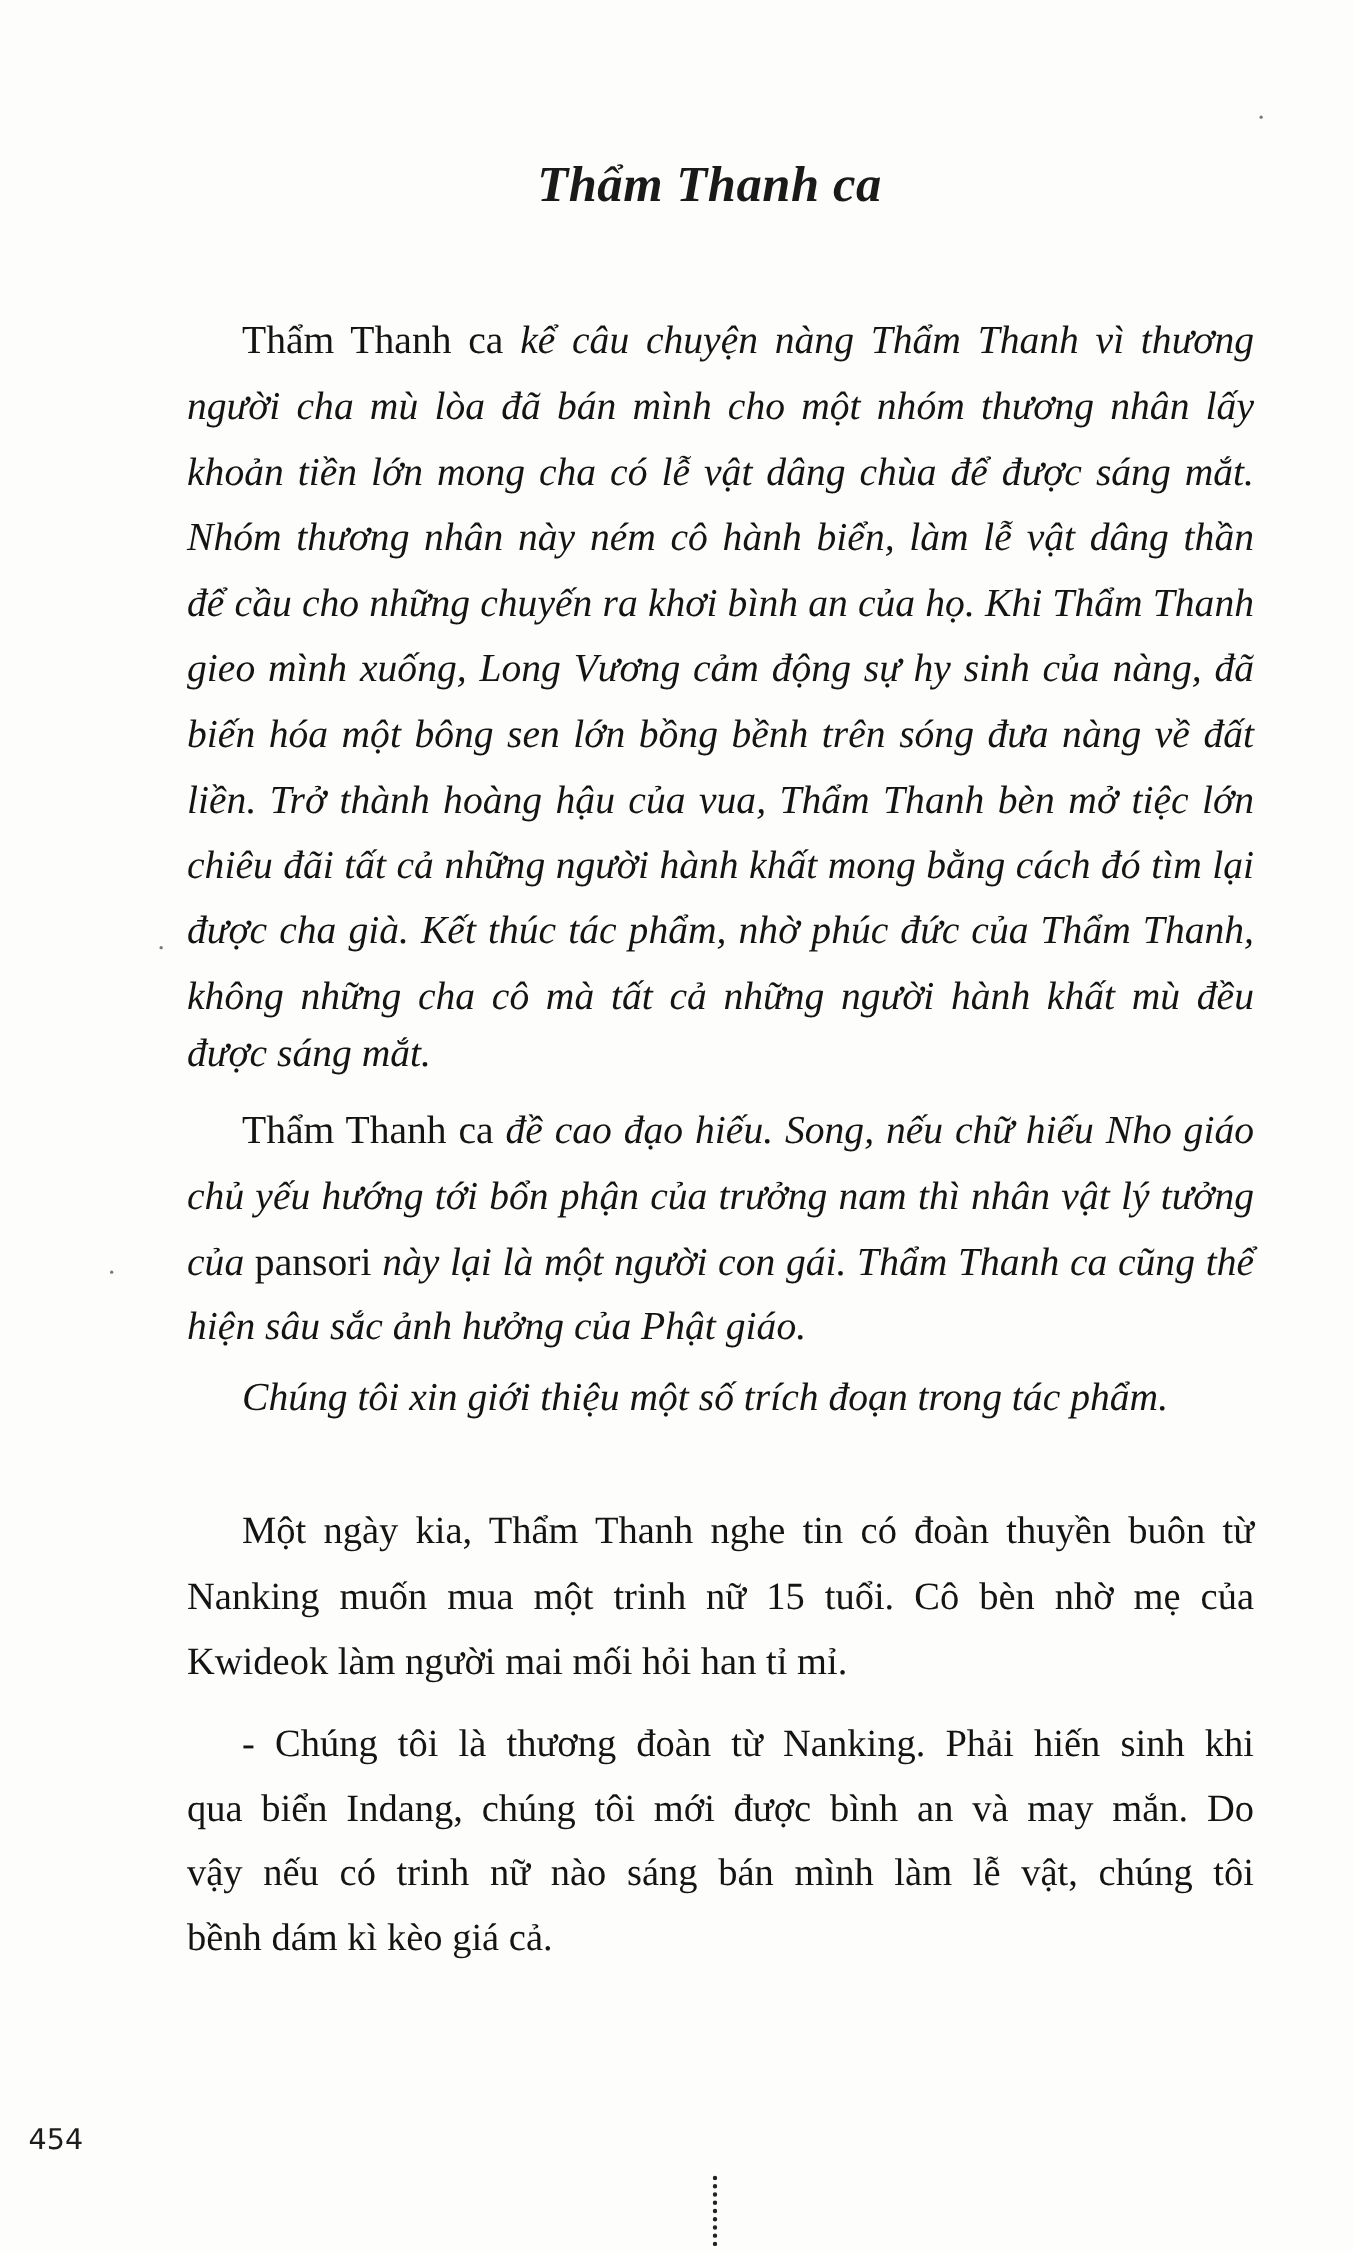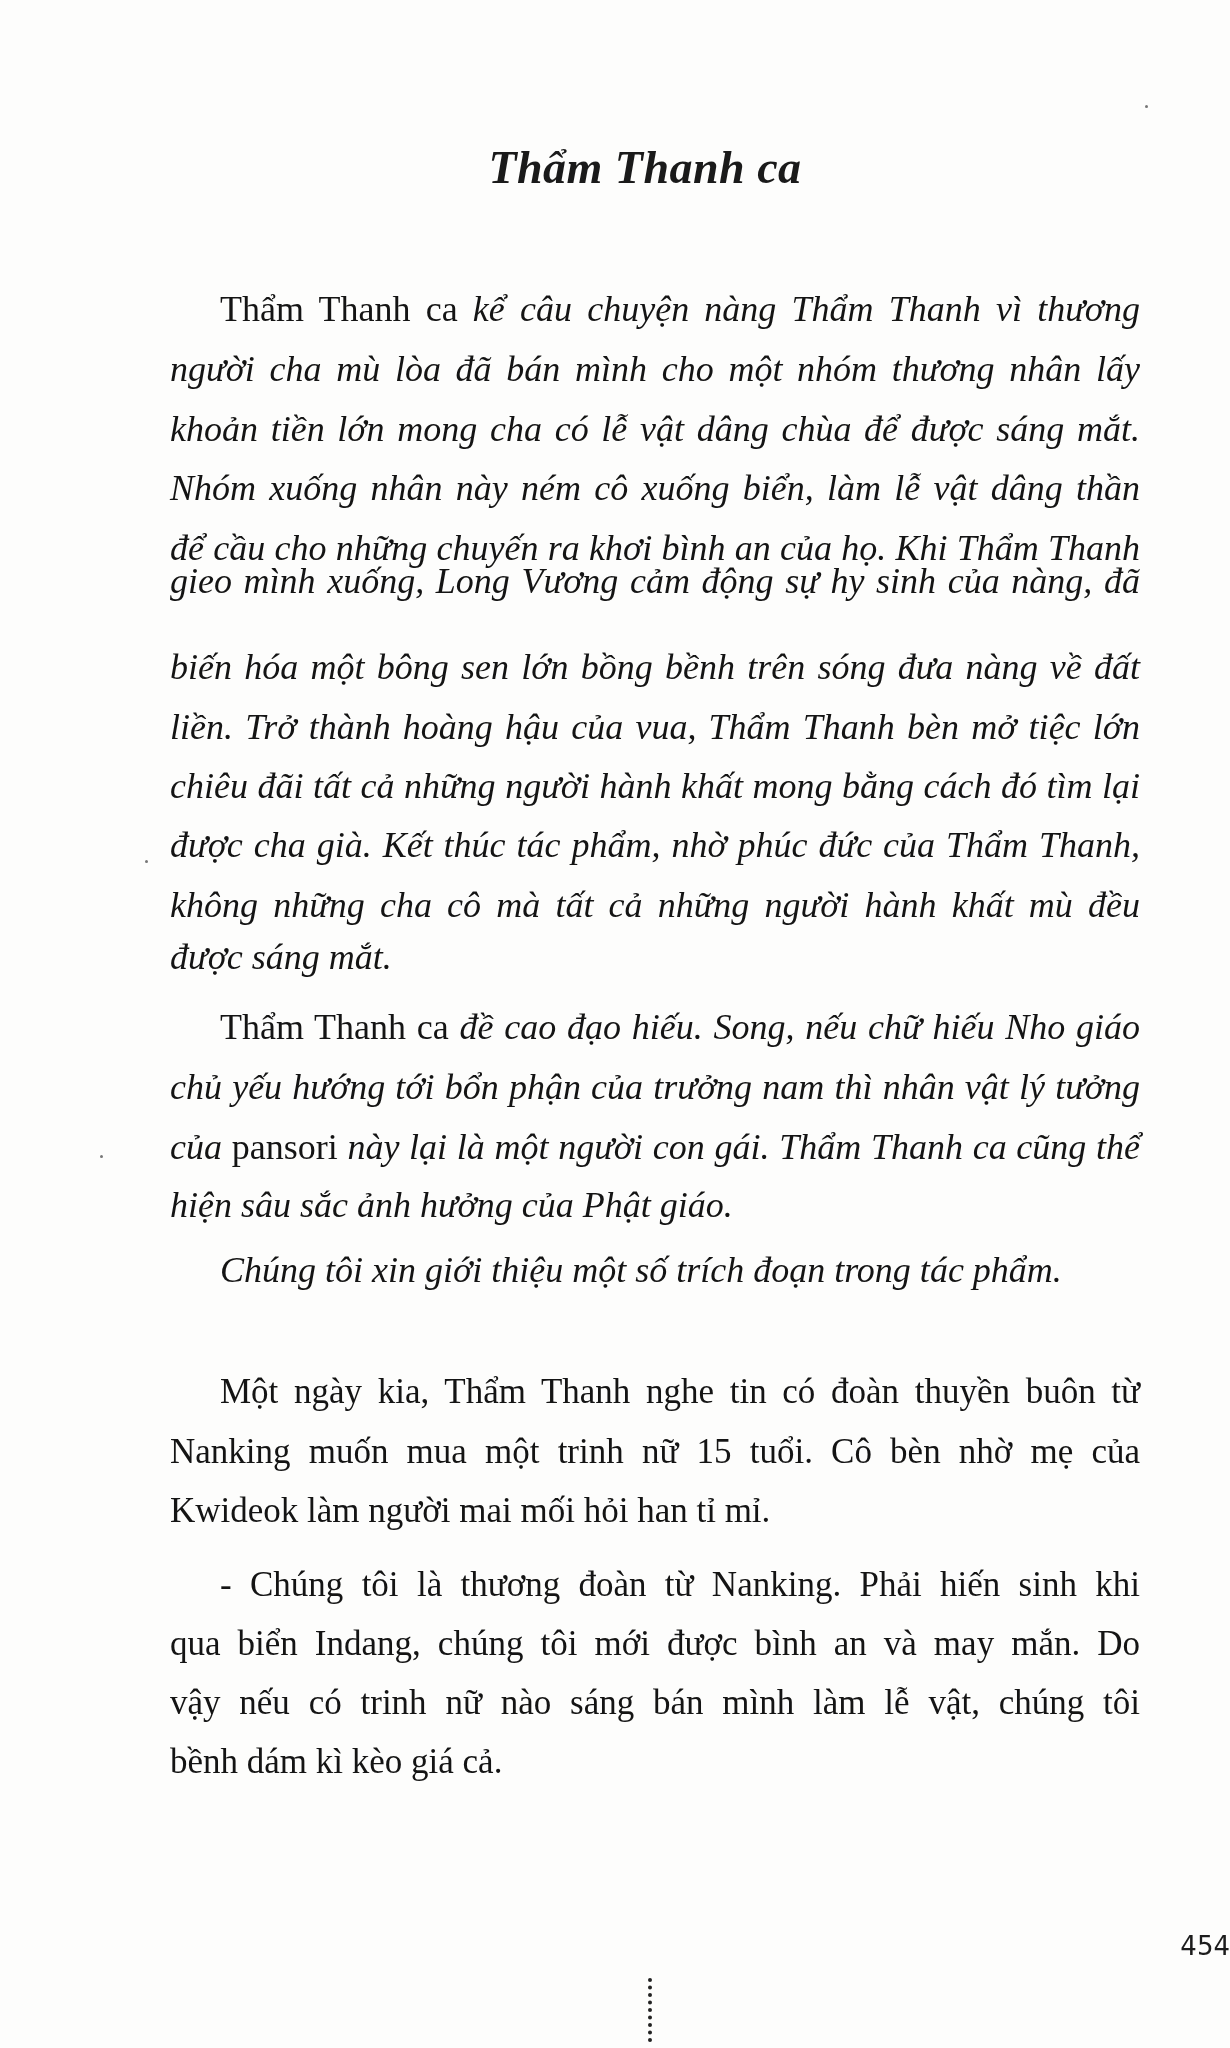--- a/index.html
+++ b/index.html
@@ -20,43 +20,43 @@
     position: absolute; left: 170px; width: 970px; height: 60px;
     font-size: 36px; line-height: 60px; white-space: nowrap;
     text-align: justify; text-align-last: justify;
   }
   .line.last { text-align-last: left; }
   .line.indent { left: 220px; width: 920px; }
   .line .it { font-style: italic; }
   .line.roman { font-size: 35px; }
   .page-number {
     position: absolute; left: 0; width: 1230px; top: 1928px;
-    text-align: right; font-family: "DejaVu Sans", sans-serif;
+    text-align: left; font-family: "DejaVu Sans", sans-serif;
     font-size: 26px; line-height: 36px; color: #1c1c1c; padding-left: 26px; box-sizing: border-box;
   }
   .dotted-rule {
     position: absolute; left: 648px; top: 1978px; width: 0; height: 64px;
     border-left: 4px dotted #222;
   }
   .speck { position: absolute; width: 3px; height: 3px; border-radius: 50%; background: #777; }
 </style>
 </head>
 <body>
 
 <div class="page">
 
   <div class="title">Thẩm Thanh ca</div>
 
   <div>
     <div class="line indent" style="top:279px"><span>Thẩm Thanh ca </span><span class="it">kể câu chuyện nàng Thẩm Thanh vì thương</span></div>
     <div class="line" style="top:339px"><span class="it">người cha mù lòa đã bán mình cho một nhóm thương nhân lấy</span></div>
     <div class="line" style="top:399px"><span class="it">khoản tiền lớn mong cha có lễ vật dâng chùa để được sáng mắt.</span></div>
-    <div class="line" style="top:458px"><span class="it">Nhóm xuống nhân này ném cô xuống biển, làm lễ vật dâng thần</span></div>
+    <div class="line" style="top:458px"><span class="it">Nhóm thương nhân này ném cô hành biển, làm lễ vật dâng thần</span></div>
     <div class="line" style="top:518px"><span class="it">để cầu cho những chuyến ra khơi bình an của họ. Khi Thẩm Thanh</span></div>
-    <div class="line" style="top:551px"><span class="it">gieo mình xuống, Long Vương cảm động sự hy sinh của nàng, đã</span></div>
+    <div class="line" style="top:577px"><span class="it">gieo mình xuống, Long Vương cảm động sự hy sinh của nàng, đã</span></div>
     <div class="line" style="top:637px"><span class="it">biến hóa một bông sen lớn bồng bềnh trên sóng đưa nàng về đất</span></div>
     <div class="line" style="top:697px"><span class="it">liền. Trở thành hoàng hậu của vua, Thẩm Thanh bèn mở tiệc lớn</span></div>
     <div class="line" style="top:756px"><span class="it">chiêu đãi tất cả những người hành khất mong bằng cách đó tìm lại</span></div>
     <div class="line" style="top:815px"><span class="it">được cha già. Kết thúc tác phẩm, nhờ phúc đức của Thẩm Thanh,</span></div>
     <div class="line" style="top:875px"><span class="it">không những cha cô mà tất cả những người hành khất mù đều</span></div>
     <div class="line last" style="top:927px"><span class="it">được sáng mắt.</span></div>
 
     <div class="line indent" style="top:997px"><span>Thẩm Thanh ca </span><span class="it">đề cao đạo hiếu. Song, nếu chữ hiếu Nho giáo</span></div>
     <div class="line" style="top:1057px"><span class="it">chủ yếu hướng tới bổn phận của trưởng nam thì nhân vật lý tưởng</span></div>
     <div class="line" style="top:1117px"><span class="it">của </span><span>pansori </span><span class="it">này lại là một người con gái. Thẩm Thanh ca cũng thể</span></div>

